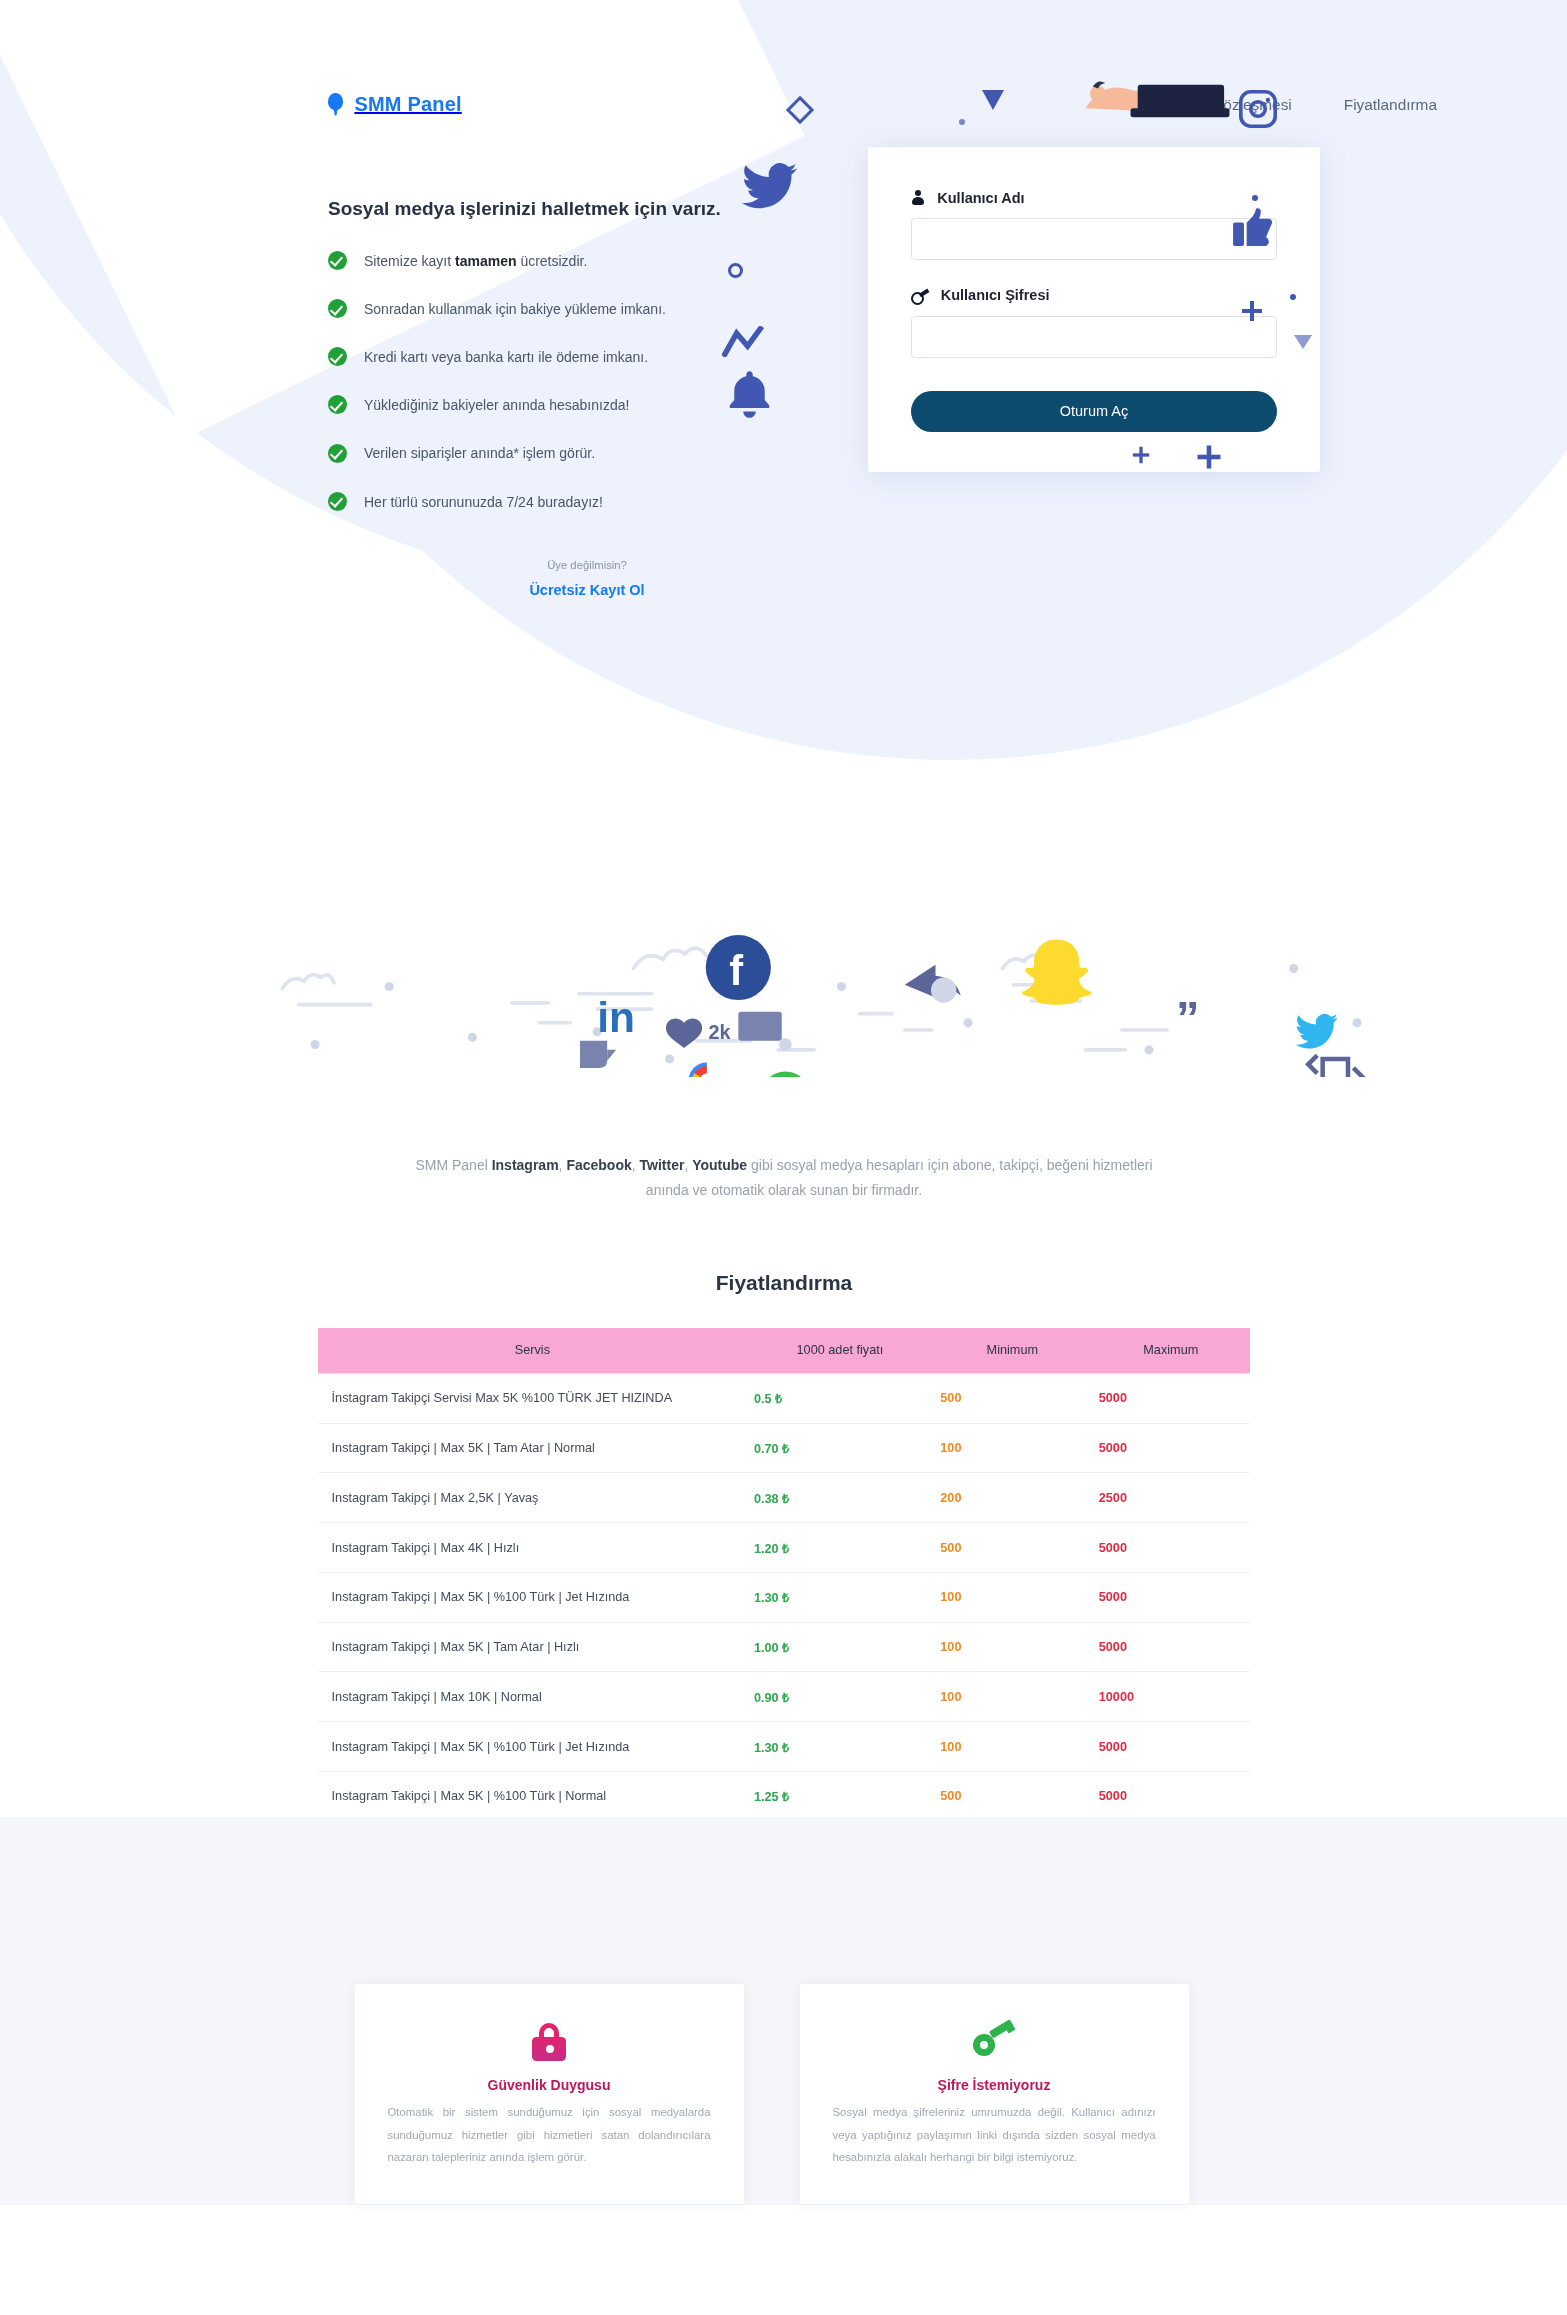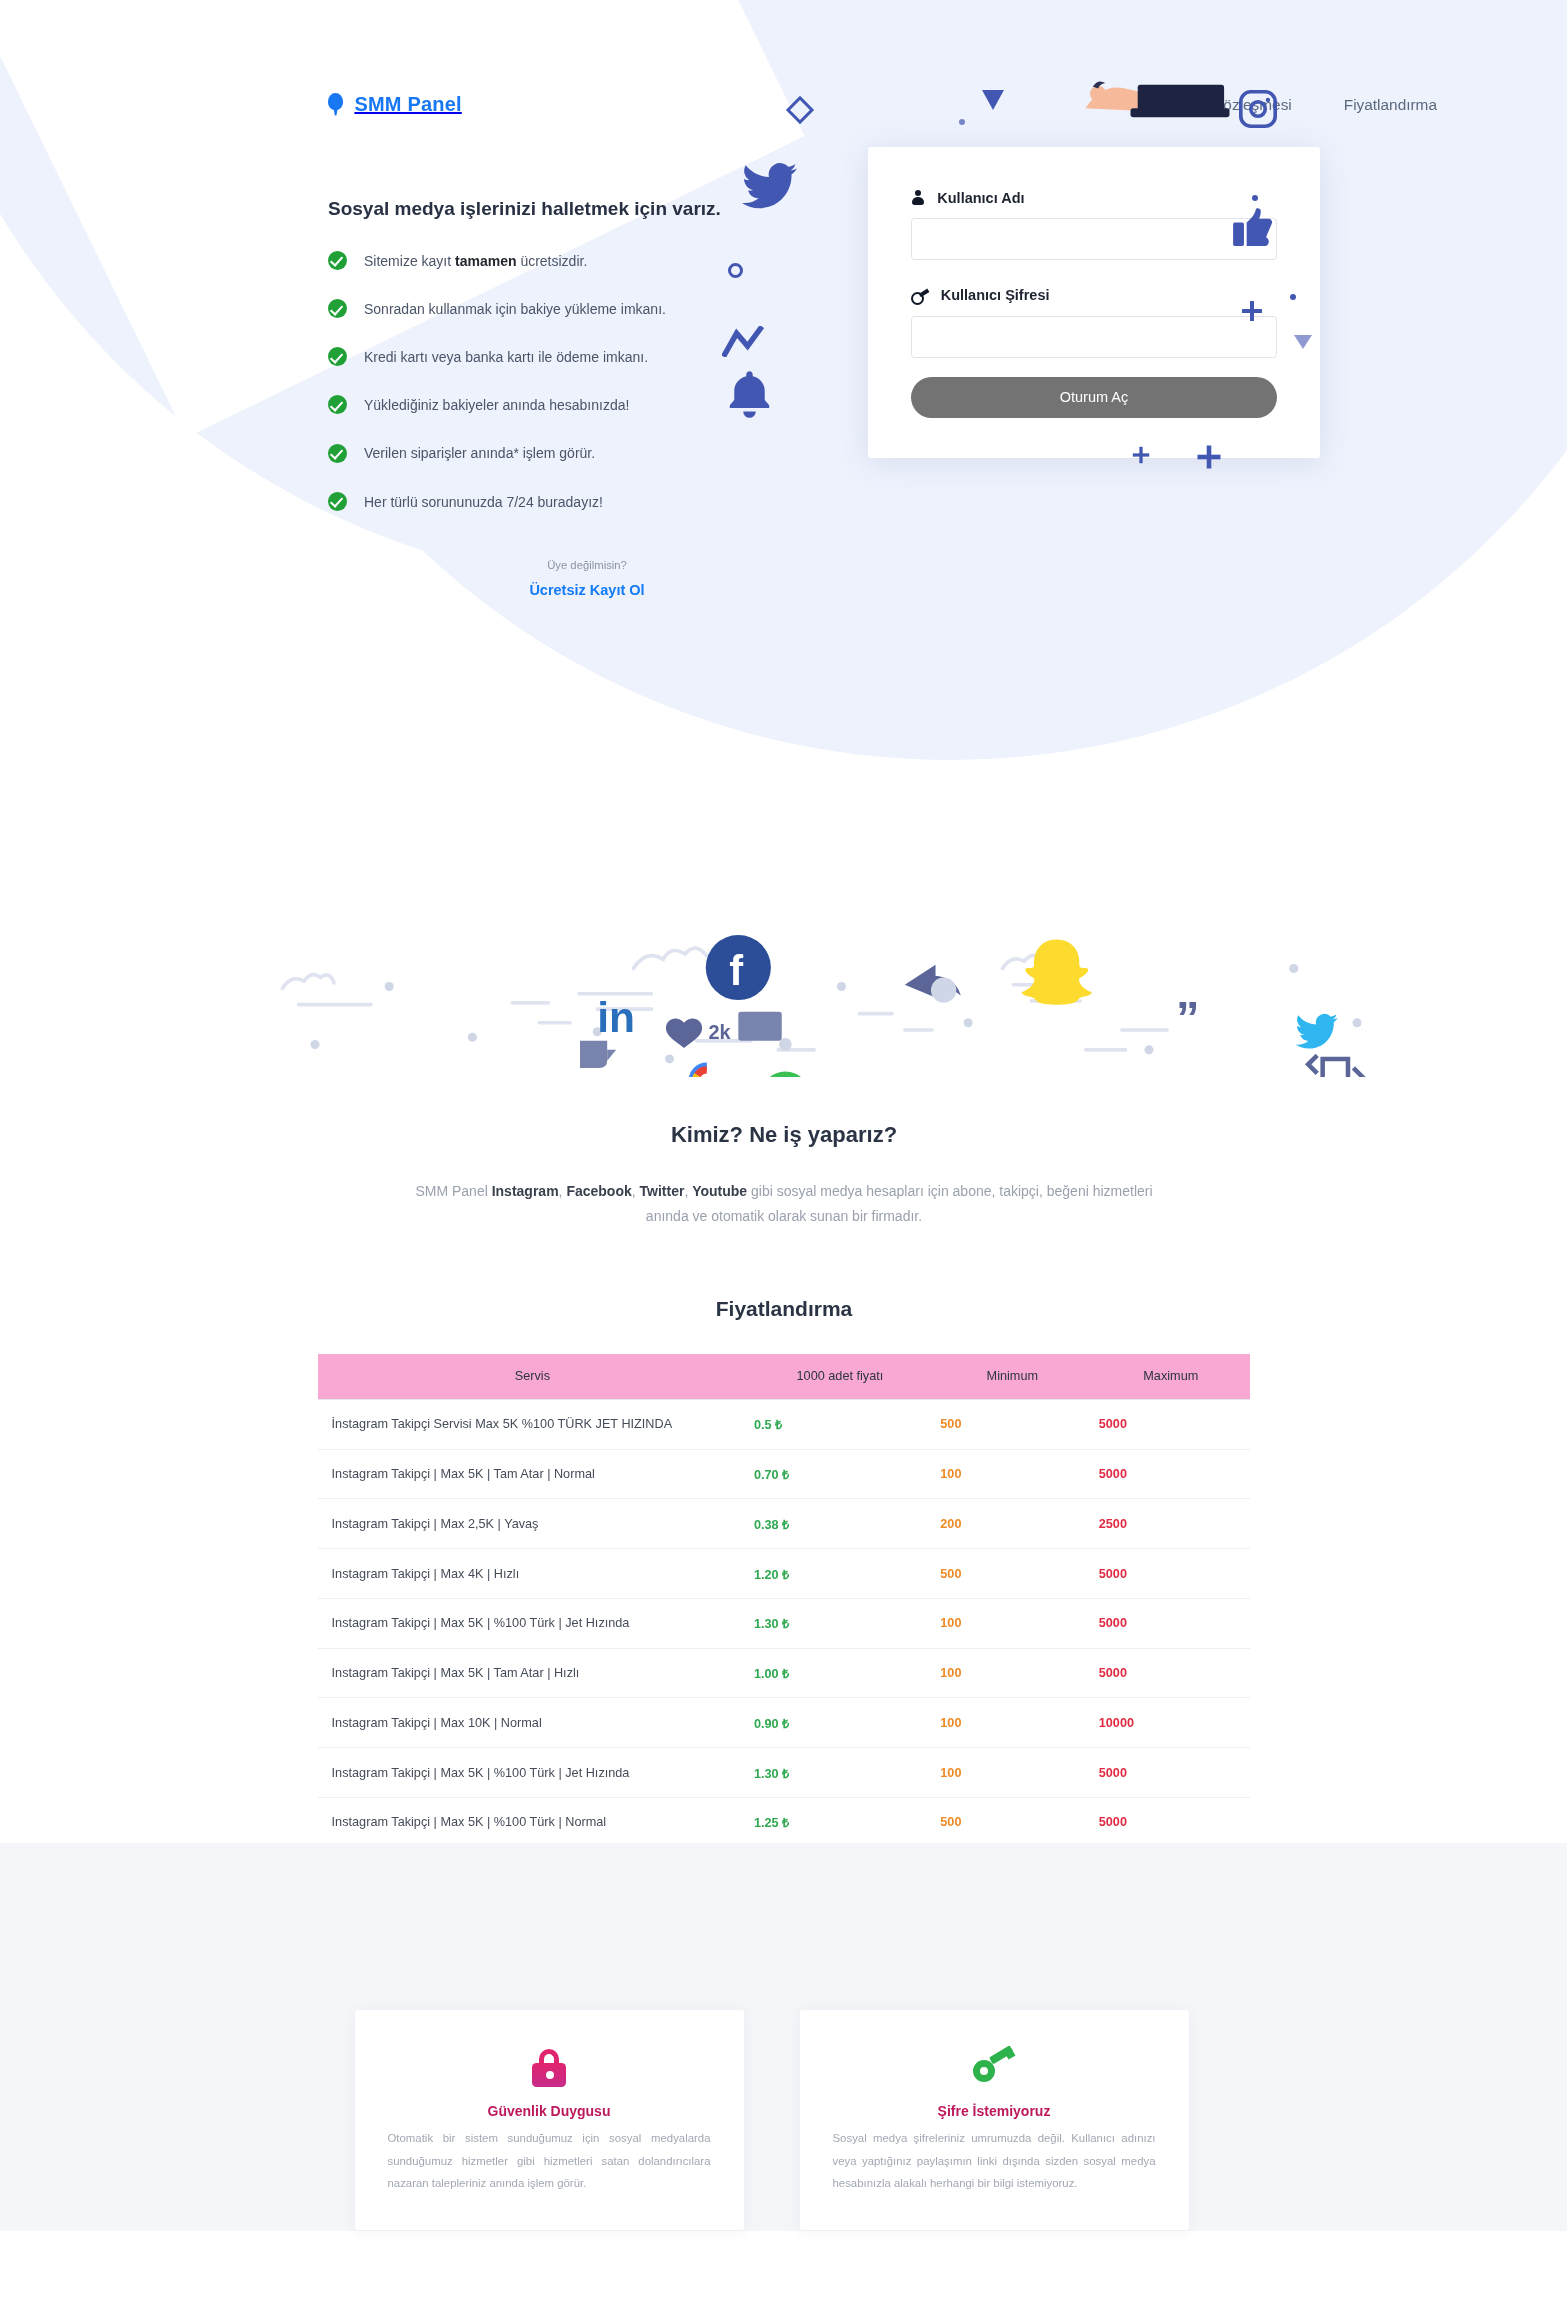--- a/index.html
+++ b/index.html
@@ -89,23 +89,23 @@
   .ico-key:before{content:"";position:absolute;left:0;top:3.6px;width:9px;height:9px;border-radius:50%;border:2.7px solid #111827;}
   .ico-key:after{content:"";position:absolute;left:8.1px;top:2.7px;width:10px;height:3.6px;background:#111827;transform:rotate(-32deg);}
   .txtinput {
     width:100%; height:42px; border:0.9px solid #dfe3e9; border-radius:3.6px;
     background:#fff; padding:0 11.8px; font-size:13.6px; color:#333;
     font-family:"Liberation Sans", sans-serif;
   }
   .gap { height:27px; }
   .btn-login {
     width:100%; height:41px; border:0; border-radius:21px;
-    background:#737373; color:#fff; font-size:14.5px; cursor:pointer;
+    background:#0c4a6e; color:#fff; font-size:14.5px; cursor:pointer;
     font-family:"Liberation Sans", sans-serif;
-    margin-top:19px;
+    margin-top:33px;
   }
   .below-card { position:relative; z-index:14; margin-left:361px; width:452px; text-align:center; }
   .below-card .q { font-size:11.3px; color:#8c93a3; margin-top:17px; }
   .below-card .reg { display:inline-block; margin-top:11px; font-size:14.5px; font-weight:bold; color:#127bf5; text-decoration:none; }
 
   
   .deco { position:absolute; z-index:8; }
   .d-diamond{width:20px;height:20px;border:3.6px solid #4257b2;transform:rotate(45deg);}
   .d-tri-down{width:0;height:0;border-left:11.8px solid transparent;border-right:11.8px solid transparent;border-top:20px solid #4257b2;}
   .d-tri-out{width:0;height:0;border-left:9px solid transparent;border-right:9px solid transparent;border-top:14.5px solid #4257b2;opacity:.85;}
@@ -359,21 +359,20 @@
 
       <g fill="none" stroke="#5b6598" stroke-width="5">
         <path d="M1462 200 h28 v26 h-28z"></path>
         <path d="M1456 196 l-10 10 l10 10"></path>
         <path d="M1496 230 l10-10 l-10-10"></path>
       </g>
     </svg>
   </div>
 
   <section class="about">
-    <h2>Kimiz? Ne iş yaparız?</h2>
     <p><span>SMM Panel </span><b>Instagram</b><span>, </span><b>Facebook</b><span>, </span><b>Twitter</b><span>, </span><b>Youtube</b><span> gibi sosyal medya hesapları için abone, takipçi, beğeni hizmetleri anında ve otomatik olarak sunan bir firmadır.</span></p>
   </section>
 
   <section class="pricing">
     <h2>Fiyatlandırma</h2>
     <table class="pricetable">
       <thead>
         <tr>
           <th style="width:46%">Servis</th>
           <th style="width:20%">1000 adet fiyatı</th>

